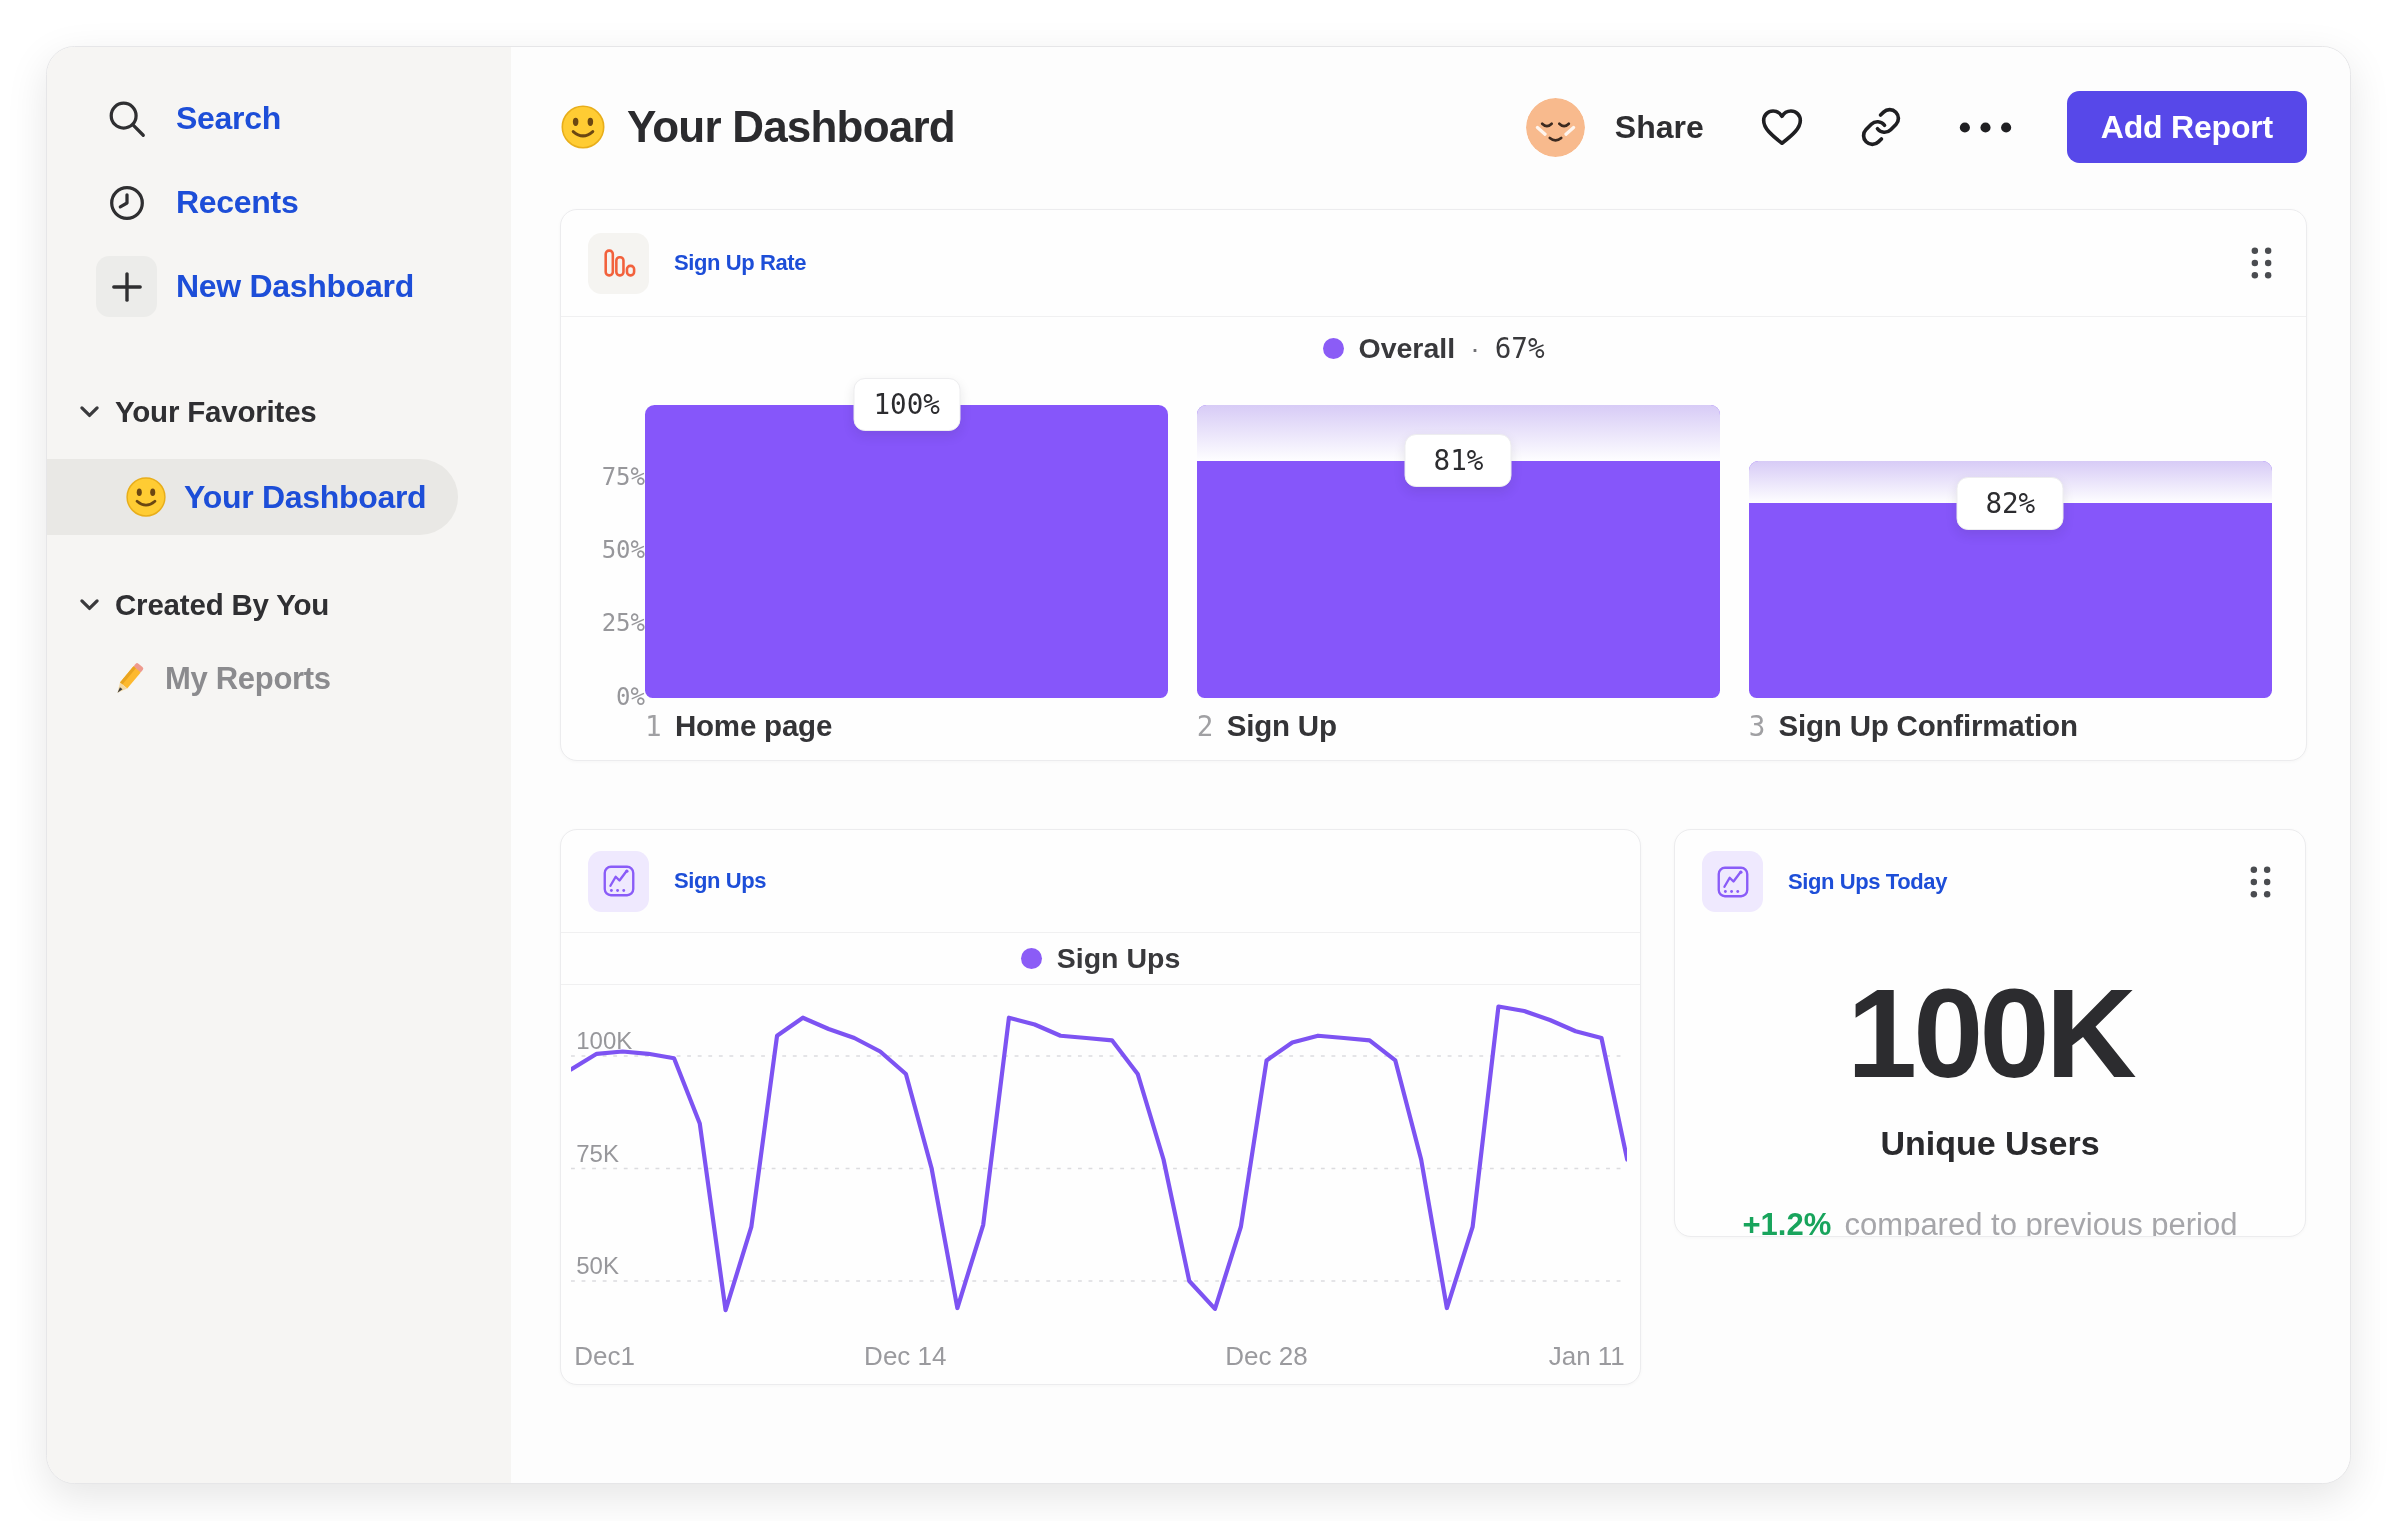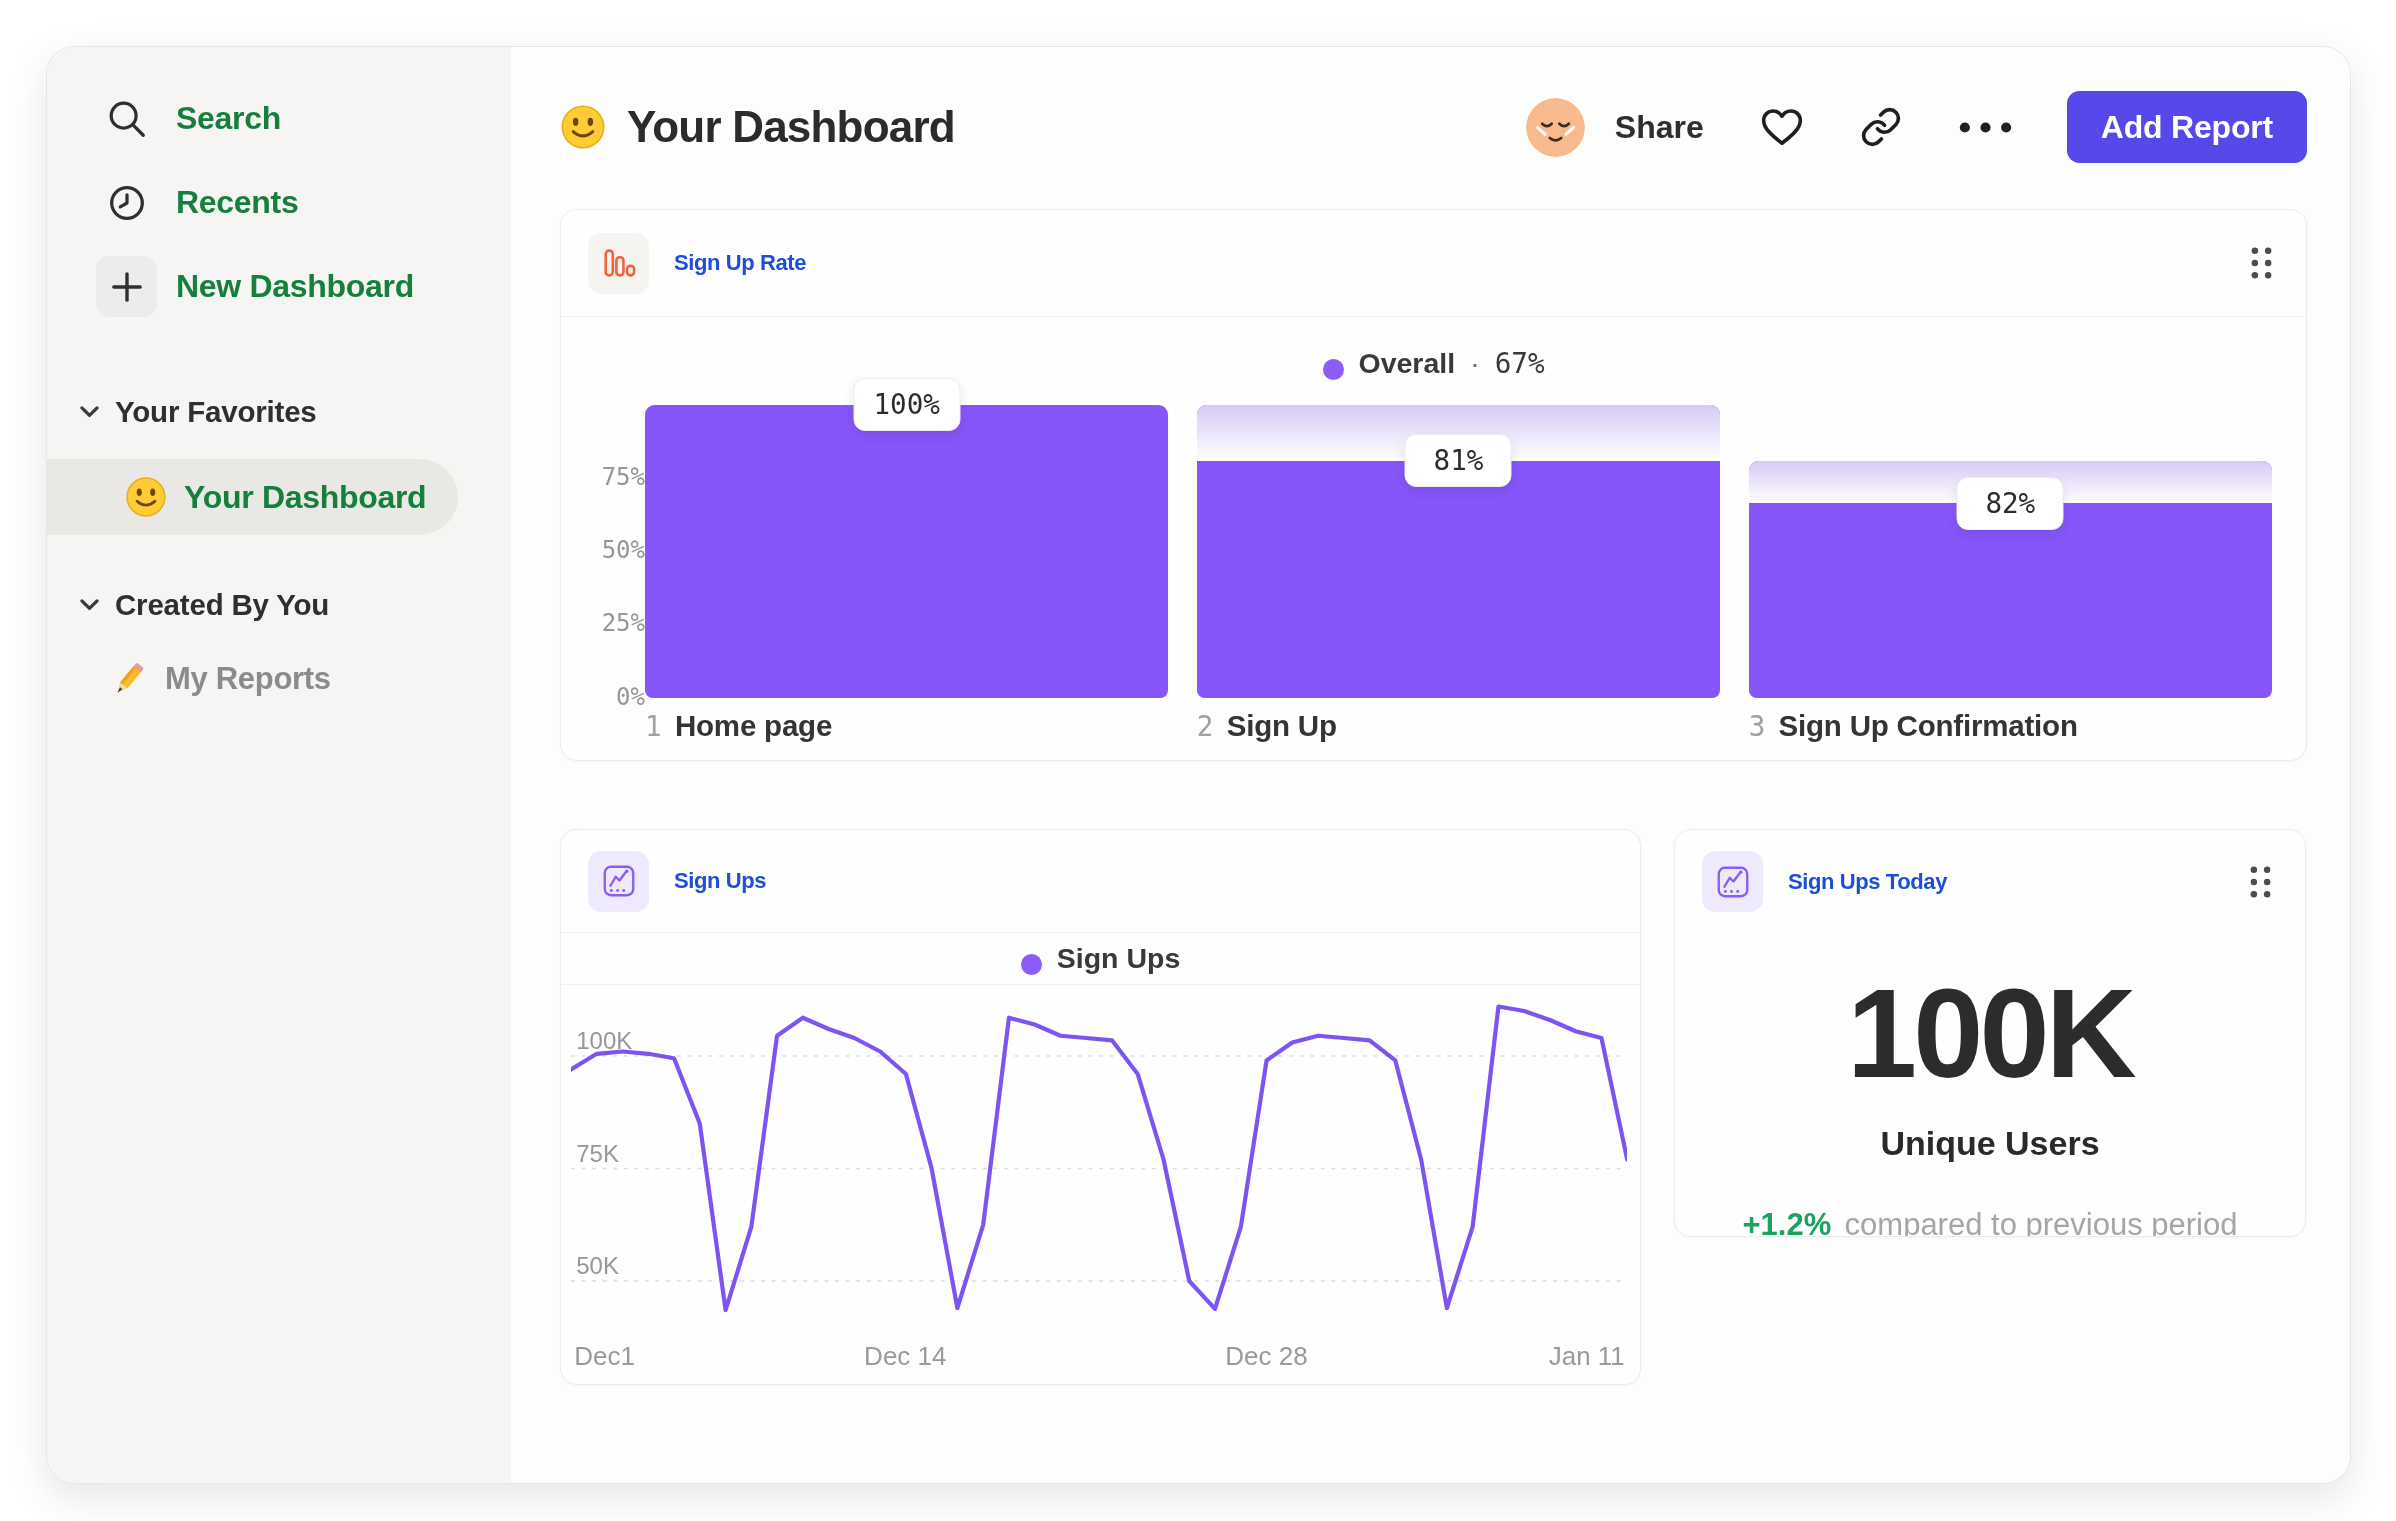--- a/index.html
+++ b/index.html
@@ -10,21 +10,21 @@
   .window { position:absolute; left:46px; top:46px; width:2305px; height:1438px;
             background:#fdfdfd; border:1px solid #e6e6e8; border-radius:28.5px;
             box-shadow:0 13.3px 42px rgba(0,0,0,.10); display:flex; overflow:hidden; }
 
   
   .sidebar { width:464px; background:#f6f5f3; flex:none; }
   .nav-item { display:flex; align-items:center; height:67px; margin-top:17px; padding-left:49px; cursor:pointer; }
   .nav-item:first-child { margin-top:38px; }
   .icon-box { width:61px; height:61px; display:flex; align-items:center; justify-content:center; flex:none; }
   .icon-box.square { background:#ececea; border-radius:13.3px; }
-  .nav-label { margin-left:19px; font-size:32px; font-weight:700; color:#15803d; letter-spacing:-0.3px; }
+  .nav-label { margin-left:19px; font-size:32px; font-weight:700; color:#1d4ed8; letter-spacing:-0.3px; }
   .section-head { display:flex; align-items:center; gap:15px; padding-left:32px; height:48px; margin-top:68px; cursor:pointer; }
   .section-title { font-size:29.5px; font-weight:700; color:#2f2f32; letter-spacing:-0.2px; }
   .pill { margin-top:23px; width:411px; height:76px; background:#e9e8e5; border-radius:0 42px 42px 0;
           display:flex; align-items:center; padding-left:78px; gap:17px; cursor:pointer; }
   .pill .nav-label { margin-left:0; font-size:32px; }
   .sub-item { display:flex; align-items:center; height:61px; margin-top:19px; padding-left:61px; gap:15px; cursor:pointer; }
   .sub-item .nav-label { margin-left:0; color:#8b8b8e; font-size:31px; }
   .sec2 { margin-top:46px; }
 
   
@@ -44,21 +44,21 @@
   .card { background:#fefefe; border:1.4px solid #ececee; border-radius:17px;
           box-shadow:0 1px 3.8px rgba(0,0,0,.03); overflow:hidden; }
   .card-head { height:107px; display:flex; align-items:center; padding:0 32px 0 27px; }
   .card-head.bordered { border-bottom:1.4px solid #f0f0f1; }
   .chart-icon-box { width:61px; height:61px; border-radius:13.3px; display:flex; align-items:center; justify-content:center; flex:none; }
   .chart-icon-box.orange { background:#f5f4f1; }
   .chart-icon-box.purple { background:#efe9fe; }
   .card-title { margin-left:25px; font-size:22px; font-weight:700; color:#1d4ed8; letter-spacing:-0.4px; }
   .drag { margin-left:auto; cursor:grab; display:flex; align-items:center; }
 
-  .legend-row { display:flex; align-items:flex-end; justify-content:center; gap:15px; cursor:pointer; }
+  .legend-row { display:flex; align-items:center; justify-content:center; gap:15px; cursor:pointer; }
   .legend-dot { width:21px; height:21px; border-radius:50%; background:var(--dot,#8B5CF6); }
   .legend-label { font-size:28.5px; font-weight:700; color:#39393c; }
   .legend-sep { font-size:28.5px; color:#6f6f73; }
   .legend-value { font-size:27.6px; color:#39393c; }
 
   .card-funnel { margin-top:44px; width:1747px; height:552px; }
   .card-funnel .legend-row { height:63px; }
   .funnel-body { display:flex; padding-right:34px; margin-top:25px; }
   .funnel-axis { width:84px; position:relative; height:293px; flex:none; }
   .ytick { position:absolute; right:0; font-size:24px; color:#97979b; }

